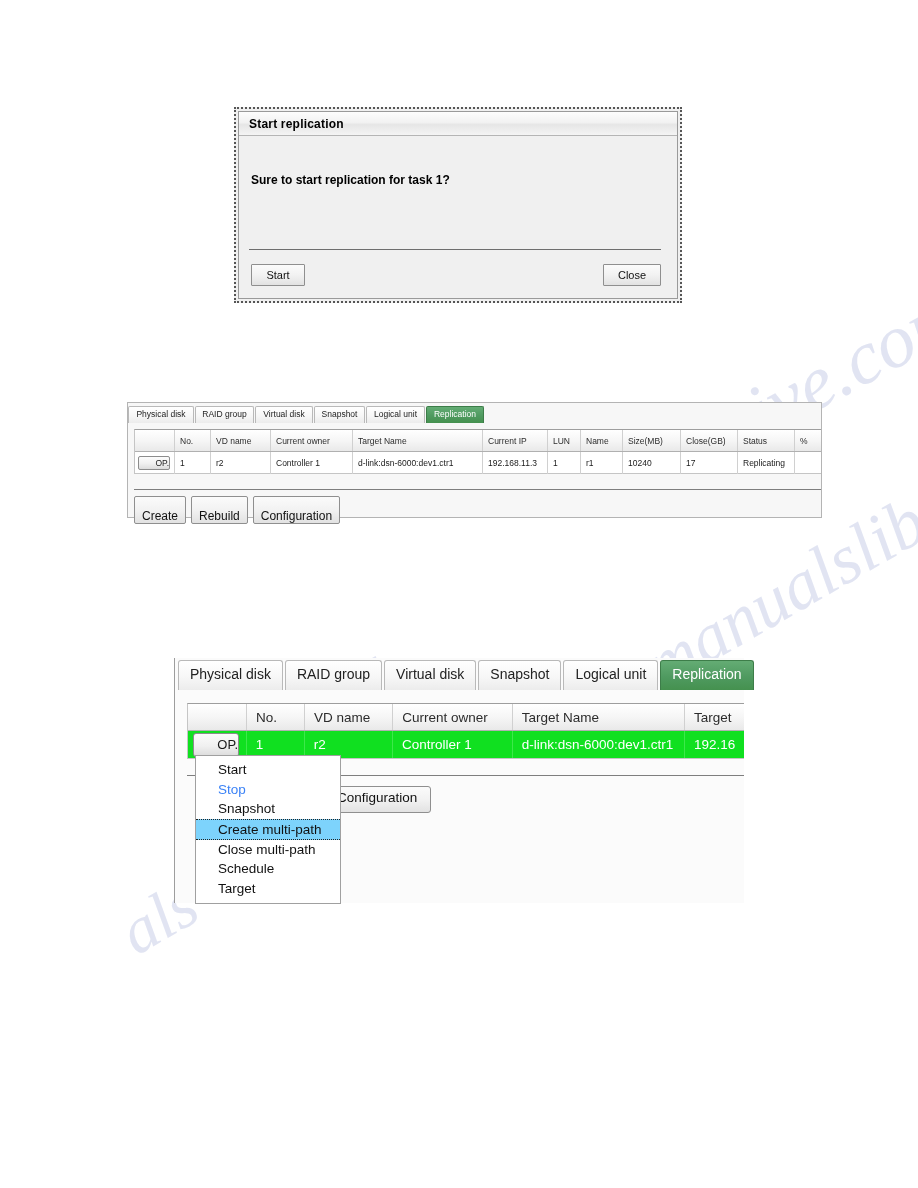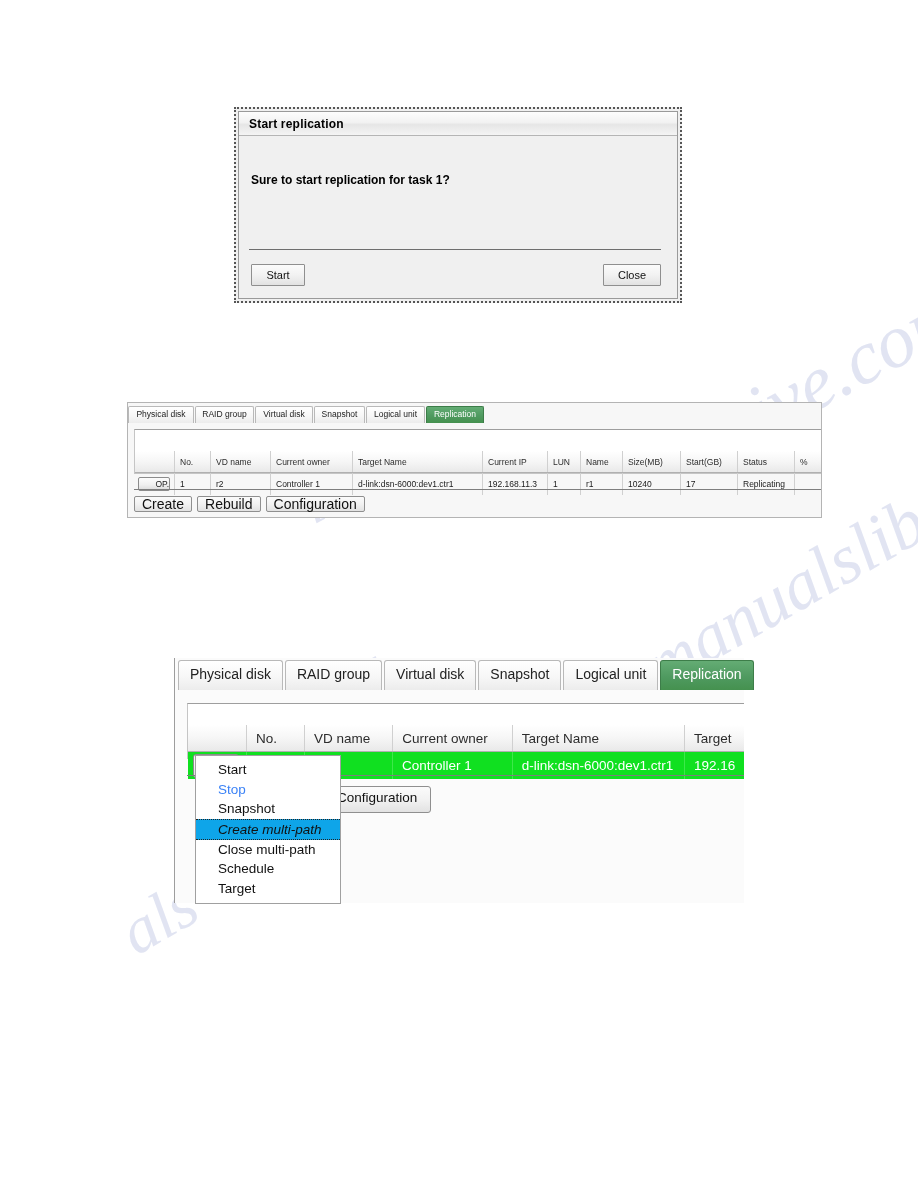--- a/index.html
+++ b/index.html
@@ -149,21 +149,20 @@
     border-top: 1px solid #9e9e9e;
     box-sizing: border-box;
   }
   .grid-row {
     display: flex;
     box-sizing: border-box;
   }
   .grid-head {
     background: linear-gradient(to bottom,#ffffff 0%,#f6f6f6 50%,#e9e9e9 100%);
     border-bottom: 1px solid #b0b0b0;
-    margin-top: 21px;
   }
   .gc {
     border-right: 1px solid #d0d0d0;
     box-sizing: border-box;
     display: flex;
     align-items: center;
     overflow: hidden;
     white-space: nowrap;
   }
   .gc:last-child { border-right: none; }
@@ -224,23 +223,23 @@
     top: 86px;
     border-top: 1px solid #7e7e7e;
   }
   #fig-small .footbar {
     position: absolute;
     left: 6px;
     top: 93px;
     gap: 5px;
   }
   #fig-small .footbar .btn {
-    font-size: 14px;
+    font-size: 12px;
     height: 16px;
-    padding: 1px 7px;
+    padding: 13px 7px;
     line-height: 13px;
     border-radius: 2px;
   }
 
   
   #fig-large {
     left: 174px;
     top: 658px;
     width: 570px;
     height: 245px;
@@ -311,26 +310,25 @@
     line-height: 19.5px;
     height: 19.5px;
     padding-left: 22px;
     color: #111;
     white-space: nowrap;
     cursor: default;
     box-sizing: border-box;
   }
   .menu-item.disabled { color: #3b82f6; }
   .menu-item.highlight {
-    background: #0ea5e9;
+    background: #7dd3fc;
     border-top: 1px dotted #222;
     border-bottom: 1px dotted #222;
     height: 21px;
     line-height: 19px;
-    font-style: italic;
   }
 </style>
 </head>
 <body>
 
 <div class="watermark wm1">lsive.com</div>
 <div class="watermark wm2">manualslib.com</div>
 <div class="watermark wm3">manual</div>
 <div class="watermark wm4">als</div>
 <div class="watermark wm5">loa</div>
@@ -364,21 +362,21 @@
     <div class="grid-row grid-head">
       <div class="gc" style="width:40px"></div>
       <div class="gc" style="width:36px">No.</div>
       <div class="gc" style="width:60px">VD name</div>
       <div class="gc" style="width:82px">Current owner</div>
       <div class="gc" style="width:130px">Target Name</div>
       <div class="gc" style="width:65px">Current IP</div>
       <div class="gc" style="width:33px">LUN</div>
       <div class="gc" style="width:42px">Name</div>
       <div class="gc" style="width:58px">Size(MB)</div>
-      <div class="gc" style="width:57px">Start(GB)</div>
+      <div class="gc" style="width:57px">Close(GB)</div>
       <div class="gc" style="width:57px">Status</div>
       <div class="gc" style="width:20px">%</div>
     </div>
     <div class="grid-row grid-body">
       <div class="gc" style="width:40px;padding:0">
         <div class="op-btn">OP.</div>
       </div>
       <div class="gc" style="width:36px">1</div>
       <div class="gc" style="width:60px">r2</div>
       <div class="gc" style="width:82px">Controller 1</div>

